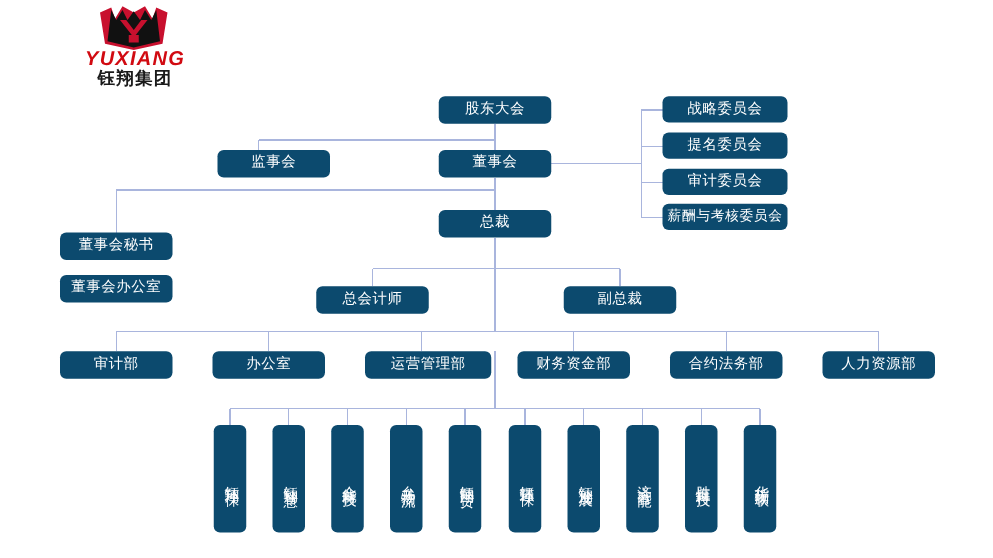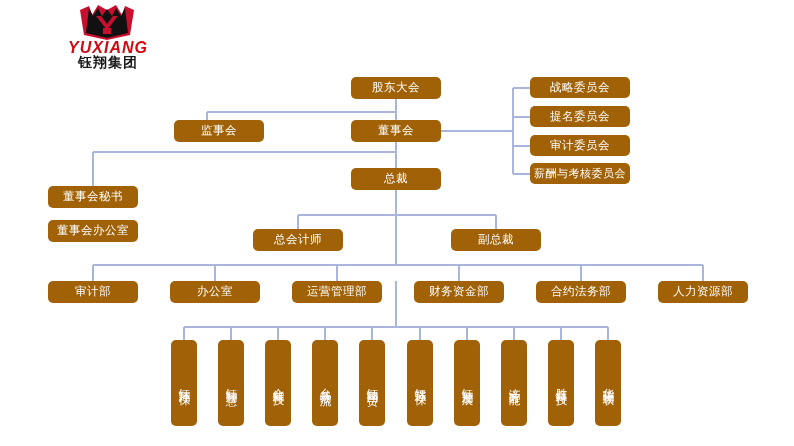--- a/index.html
+++ b/index.html
@@ -63,21 +63,21 @@
     left: 0; top: 0;
     width: 794px;
     height: 446px;
     pointer-events: none;
   }
 
   
   .node {
     position: absolute;
     box-sizing: border-box;
-    background: #a16207;
+    background: #0c4a6e;
     border-radius: 5px;
     color: #ffffff;
     display: flex;
     align-items: center;
     justify-content: center;
     text-align: center;
     font-size: 11.5px;
     letter-spacing: 0.5px;
     line-height: 1.15;
     z-index: 3;
@@ -176,21 +176,21 @@
   <div class="node" style="left:351px; top:168px; width:90px; height:22px;">总裁</div>
 
   <div class="node" style="left:48px; top:186px; width:90px; height:22px;">董事会秘书</div>
   <div class="node" style="left:48px; top:220px; width:90px; height:22px;">董事会办公室</div>
 
   <div class="node" style="left:253px; top:229px; width:90px; height:22px;">总会计师</div>
   <div class="node" style="left:451px; top:229px; width:90px; height:22px;">副总裁</div>
 
   <div class="node" style="left:48px; top:281px; width:90px; height:22px;">审计部</div>
   <div class="node" style="left:170px; top:281px; width:90px; height:22px;">办公室</div>
-  <div class="node" style="left:292px; top:281px; width:90px; height:22px;">运营管理部</div>
+  <div class="node" style="left:292px; top:281px; width:101px; height:22px;">运营管理部</div>
   <div class="node" style="left:414px; top:281px; width:90px; height:22px;">财务资金部</div>
   <div class="node" style="left:536px; top:281px; width:90px; height:22px;">合约法务部</div>
   <div class="node" style="left:658px; top:281px; width:90px; height:22px;">人力资源部</div>
 
   <div class="node vert" style="left:171px; top:340px; width:26px; height:86px;">钰翔环保</div>
   <div class="node vert" style="left:218px; top:340px; width:26px; height:86px;">钰翔智慧</div>
   <div class="node vert" style="left:265px; top:340px; width:26px; height:86px;">会能科技</div>
   <div class="node vert" style="left:312px; top:340px; width:26px; height:86px;">允升物流</div>
   <div class="node vert" style="left:359px; top:340px; width:26px; height:86px;">钰翔国贸</div>
   <div class="node vert" style="left:407px; top:340px; width:26px; height:86px;">钰强环保</div>

